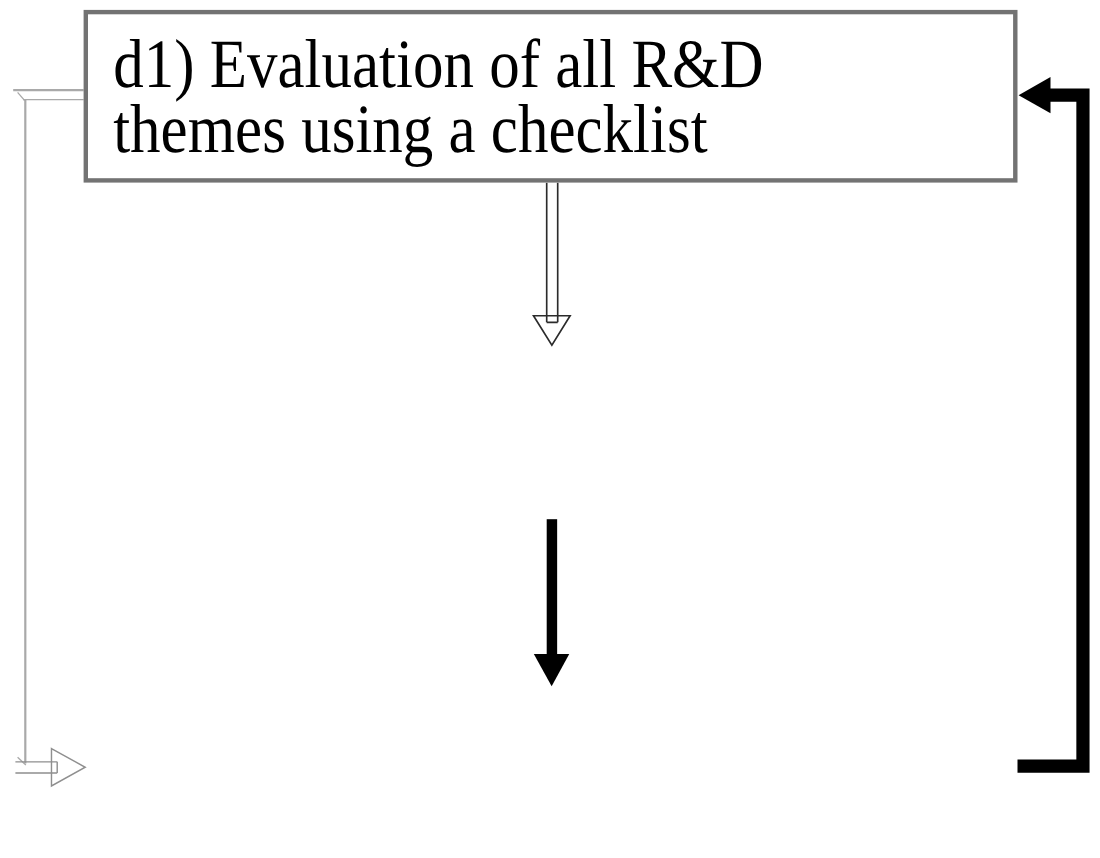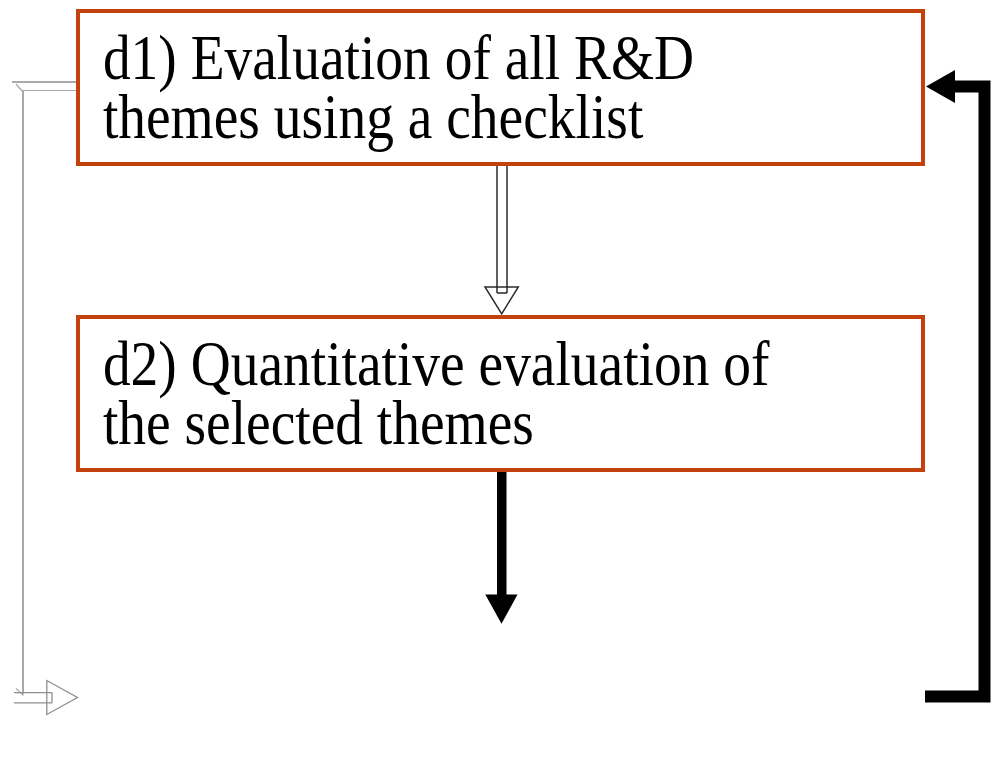--- a/index.html
+++ b/index.html
@@ -14,21 +14,21 @@
   .layer {
     position: absolute;
     left: 0; top: 0;
     width: 1000px; height: 780px;
   }
   .flowbox {
     position: absolute;
     left: 76px;
     width: 849px;
     box-sizing: border-box;
-    border: 4px solid #c2410c;
+    border: 4px solid #737373;
     background: #ffffff;
     display: flex;
     align-items: center;
     z-index: 2;
   }
   .box-d1 { top: 9px;  height: 157px; }
   .box-d2 { top: 315px; height: 157px; }
   .box-d3 { top: 623px; height: 143px; }
   .boxtext {
     padding-left: 26px;
@@ -76,21 +76,15 @@
     </g>
   </svg>
 
   <div class="flowbox box-d1">
     <div class="boxtext">
       <div>d1) Evaluation of all R&amp;D</div>
       <div>themes using a checklist</div>
     </div>
   </div>
 
-  <div class="flowbox box-d2">
-    <div class="boxtext">
-      <div>d2) Quantitative evaluation of</div>
-      <div>the selected themes</div>
-    </div>
-  </div>
 
 
 </div>
 
 </body></html>

